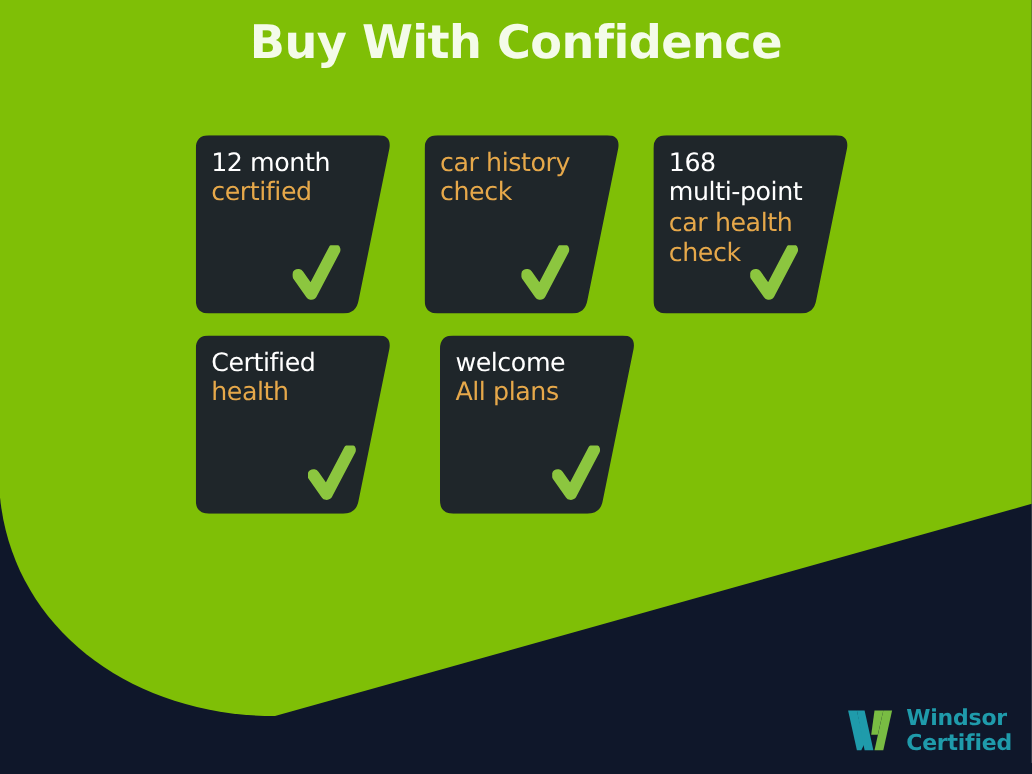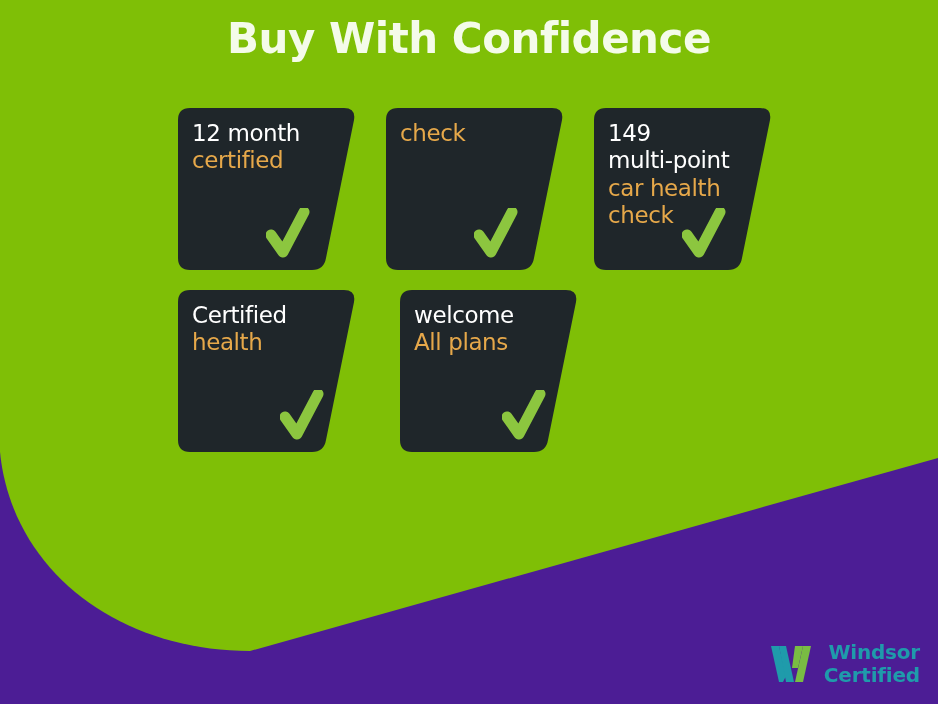--- a/index.html
+++ b/index.html
@@ -10,21 +10,21 @@
     width: 938px;
     height: 704px;
     background: #ffffff;
     font-family: "Liberation Sans", sans-serif;
     overflow: hidden;
   }
   #stage {
     position: relative;
     width: 938px;
     height: 704px;
-    background: #4c1d95;
+    background: #0f172a;
     overflow: hidden;
   }
   
   #green-bg {
     position: absolute;
     left: 0;
     top: 0;
     width: 938px;
     height: 704px;
     z-index: 0;
@@ -41,21 +41,21 @@
     font-size: 42px;
     font-weight: bold;
     letter-spacing: -0.5px;
     line-height: 1.1;
     font-family: "DejaVu Sans", "Liberation Sans", sans-serif;
   }
   
   #cards {
     position: absolute;
     left: 178px;
-    top: 108px;
+    top: 123px;
     width: 580px;
     z-index: 3;
   }
   .card-row {
     display: flex;
     gap: 44px;
     margin-bottom: 20px;
   }
   .card {
     position: relative;
@@ -103,21 +103,20 @@
     gap: 10px;
   }
   #logo-mark { width: 46px; height: 44px; display: block; }
   #logo-text {
     color: #1f9bab;
     font-size: 20px;
     font-weight: bold;
     line-height: 1.12;
     font-family: "DejaVu Sans", "Liberation Sans", sans-serif;
     letter-spacing: -0.2px;
-    text-align: right;
   }
   #logo-text span { display: block; }
 </style>
 </head>
 <body>
 
 <div id="stage">
 
   <svg id="green-bg" viewBox="0 0 938 704" preserveAspectRatio="none" aria-hidden="true">
     <path d="M 0 0 L 938 0 L 938 458 L 250 651 C 120 651 12 572 0 452 Z" fill="#7fbf06"></path>
@@ -140,33 +139,34 @@
         <svg class="card-check" viewBox="0 0 44 54" aria-hidden="true">
           <path d="M 5 27 L 17 44 L 38 4" fill="none" stroke="#8cc63f" stroke-width="11" stroke-linecap="round" stroke-linejoin="round"></path>
         </svg>
       </div>
 
       <div class="card">
         <svg class="card-shape" viewBox="0 0 178 162" preserveAspectRatio="none" aria-hidden="true">
           <path d="M 12 0 L 166 0 Q 178 0 176 12 L 148 150 Q 146 162 134 162 L 12 162 Q 0 162 0 150 L 0 12 Q 0 0 12 0 Z" fill="#1f262a"></path>
         </svg>
         <div class="card-text">
+          <span class="line-accent">car history</span>
           <span class="line-accent">check</span>
         </div>
         <svg class="card-check" viewBox="0 0 44 54" aria-hidden="true">
           <path d="M 5 27 L 17 44 L 38 4" fill="none" stroke="#8cc63f" stroke-width="11" stroke-linecap="round" stroke-linejoin="round"></path>
         </svg>
       </div>
 
       <div class="card">
         <svg class="card-shape" viewBox="0 0 178 162" preserveAspectRatio="none" aria-hidden="true">
           <path d="M 12 0 L 166 0 Q 178 0 176 12 L 148 150 Q 146 162 134 162 L 12 162 Q 0 162 0 150 L 0 12 Q 0 0 12 0 Z" fill="#1f262a"></path>
         </svg>
         <div class="card-text">
-          <span class="line-white">149</span>
+          <span class="line-white">168</span>
           <span class="line-white">multi-point</span>
           <span class="line-accent">car health</span>
           <span class="line-accent">check</span>
         </div>
         <svg class="card-check" viewBox="0 0 44 54" aria-hidden="true">
           <path d="M 5 27 L 17 44 L 38 4" fill="none" stroke="#8cc63f" stroke-width="11" stroke-linecap="round" stroke-linejoin="round"></path>
         </svg>
       </div>
 
     </div>

